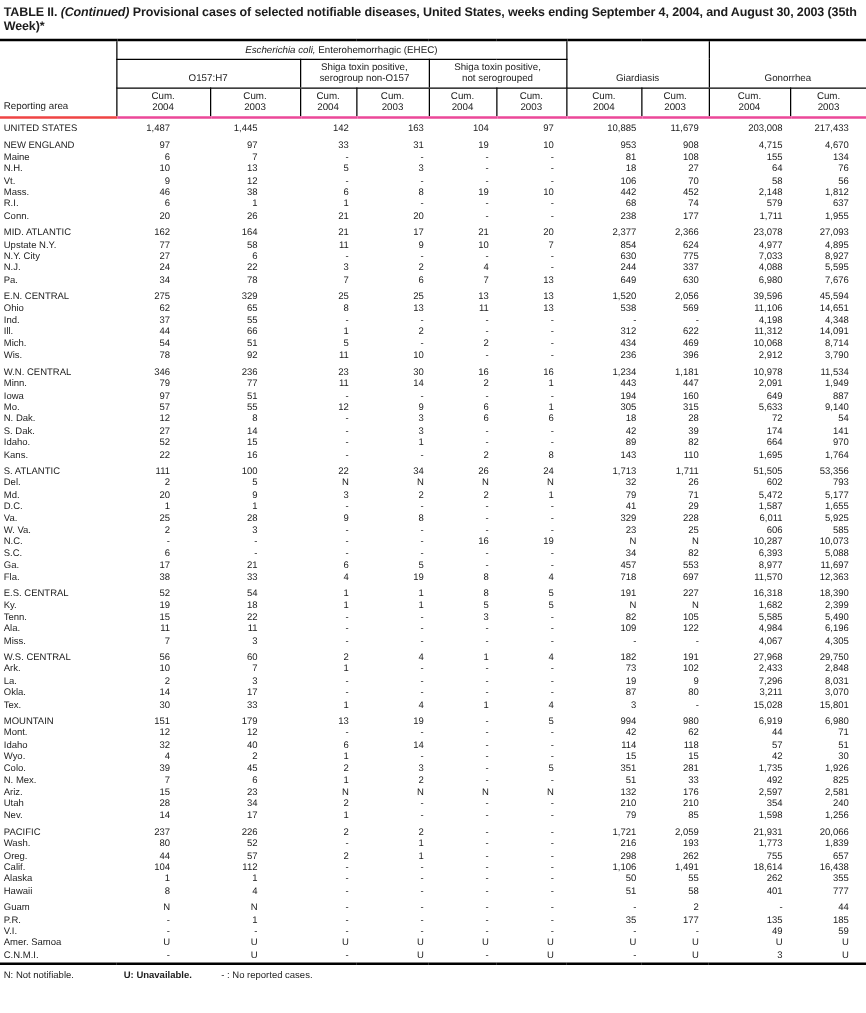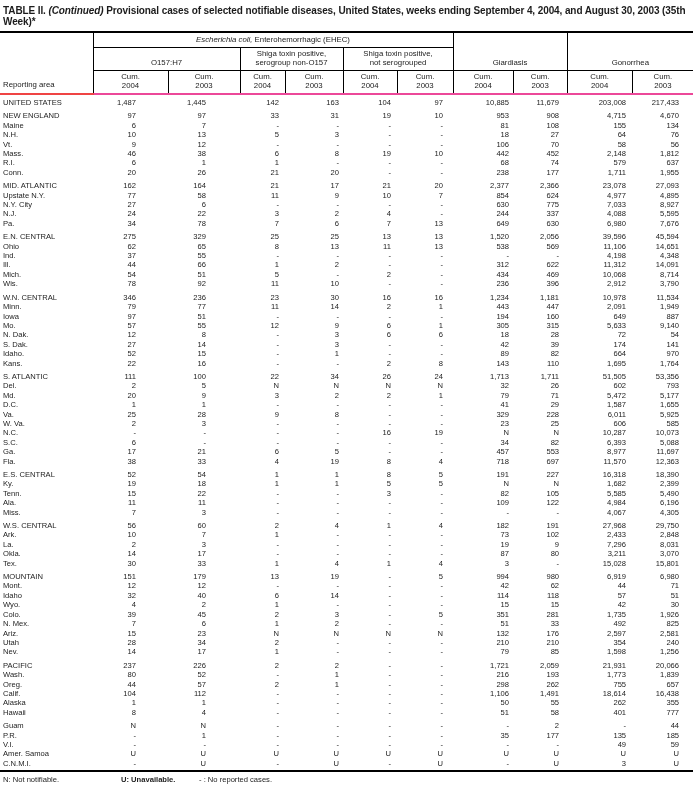--- a/index.html
+++ b/index.html
@@ -65,21 +65,21 @@
   tbody td:nth-child(7)  { padding-right: 10px; }
   tbody td:nth-child(8)  { padding-right: 4px; }
   tbody td:nth-child(9)  { padding-right: 8px; }
   tbody td:nth-child(10) { padding-right: 6px; }
   tbody td:nth-child(11) { padding-right: 14px; }
   tbody tr.gap > * { padding-top: 4px; }
   tbody tr.first > * { padding-top: 3px; }
   tbody tr.last > * { border-bottom: 2px solid #000; padding-bottom: 2px; }
 
   .footnotes { padding: 3px 0 0 3px; font-size: 7.6px; line-height: 9px; }
-  .fn-seg1 { display: inline-block; width: 118px; }
+  .fn-seg1 { display: inline-block; width: 96px; }
   .fn-seg2 { display: inline-block; width: 78px; font-weight: bold; }
 </style>
 </head>
 <body>
 
 <div class="page">
 
   <div class="title">
     <span>TABLE II.</span>
     <span class="cont">(Continued)</span>

